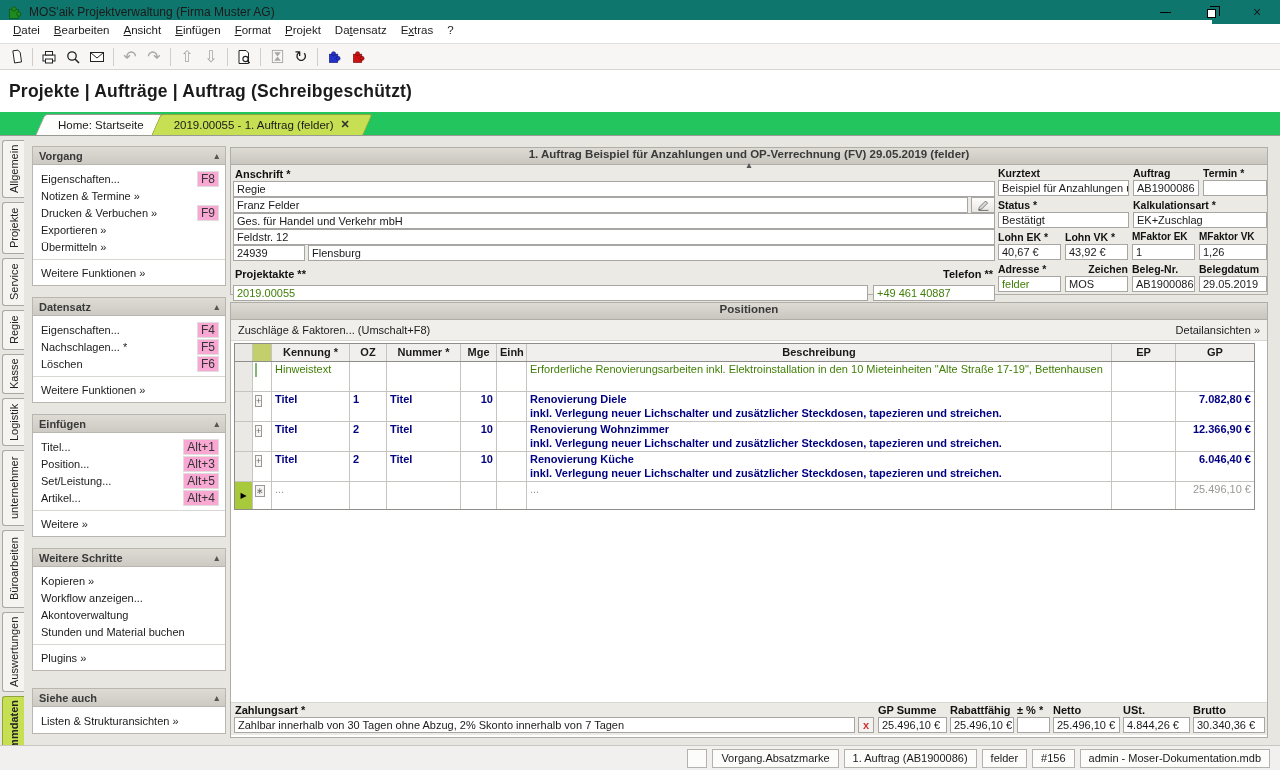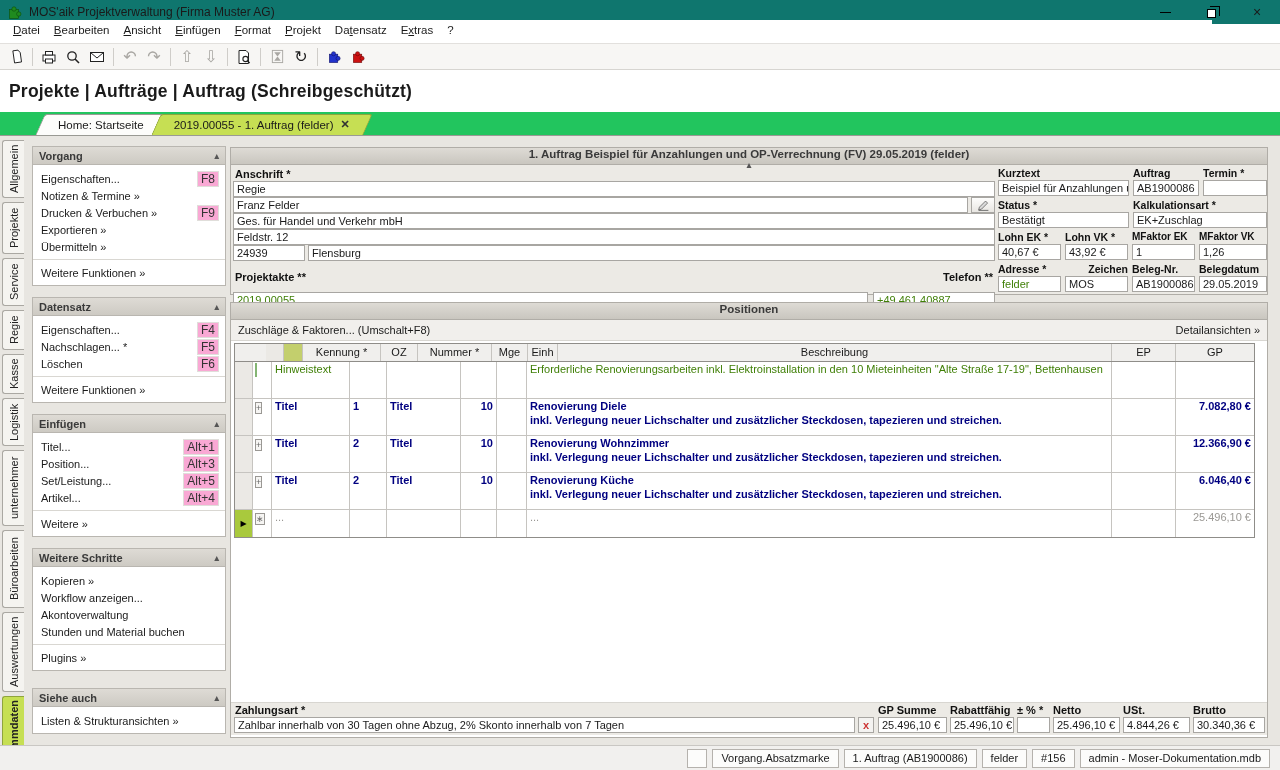--- a/index.html
+++ b/index.html
@@ -69,21 +69,21 @@
 
   
   #form-panel { left:32px; top:11px; width:1038px; height:148px; }
   .formbody { position:relative; height:129px; }
   .addr-block { position:absolute; left:2px; top:1px; width:762px; }
   .addr-lblrow { height:15px; display:flex; align-items:center; padding-left:2px; }
   .addr-row { display:flex; }
   .addr-row .fld { flex:1; }
   .addr-row .editbtn { width:24px; height:16px; border:1px solid #a8a6a2; background:linear-gradient(#fdfdfc,#e8e6e2); display:flex; align-items:center; justify-content:center; margin-left:3px; }
   .addr-row.plzrow .plz { flex:0 0 72px; margin-right:3px; }
-  .pa-bar { height:30px; display:flex; align-items:center; justify-content:space-between; padding:0 2px; margin-top:1px; }
+  .pa-bar { height:23px; display:flex; align-items:center; justify-content:space-between; padding:0 2px; margin-top:1px; }
   .pa-row { display:flex; }
   .pa-row .pafld { flex:0 0 635px; margin-right:5px; }
   .pa-row .telfld { flex:1; }
 
   .rightcol { position:absolute; left:767px; top:1px; width:269px; }
   .rgroup { position:absolute; width:269px; }
   .rrow { display:flex; gap:4px; }
   .rcell { display:flex; flex-direction:column; }
   .rcell .lbl { height:14px; line-height:14px; font-size:10.5px; }
   .w131{width:131px} .w66{width:66px} .w58{width:58px; flex:1} .w132{width:132px; flex:1} .w63{width:63px} .wlast{flex:1}
@@ -93,26 +93,26 @@
   #pos-panel { left:32px; top:166px; width:1038px; height:436px; background:#fff; }
   .pos-toolbar { height:21px; background:#f1efec; border-bottom:1px solid #d8d6d1; display:flex; align-items:center; justify-content:space-between; padding:0 7px; font-size:11px; }
   .ptable { position:absolute; left:3px; top:40px; width:1021px; border:1px solid #8f8d89; background:#fff; }
   .trow { display:flex; border-bottom:1px solid #c6c4c0; }
   .trow:last-child { border-bottom:none; }
   .tc { border-right:1px solid #c6c4c0; padding:1px 3px; overflow:hidden; }
   .tc:last-child { border-right:none; }
   .c-sel{flex:0 0 18px; background:#ebe9e5; padding:0;} .c-ico{flex:0 0 19px; padding:2px;}
   .c-ken{flex:0 0 78px} .c-oz{flex:0 0 37px} .c-num{flex:0 0 74px} .c-mge{flex:0 0 36px; text-align:right}
   .c-einh{flex:0 0 30px} .c-bes{flex:1} .c-ep{flex:0 0 64px} .c-gp{flex:0 0 78px; text-align:right}
-  .thead { background:#f0efed; font-weight:normal; border-bottom:1px solid #8f8d89;padding-left:31px; }
+  .thead { background:#f0efed; font-weight:bold; border-bottom:1px solid #8f8d89; }
   .thead .tc { text-align:center; height:17px; line-height:15px; }
   .thead .c-ico { background:#c3cf6d; }
   .navy { color:#000080; font-weight:bold; }
   .gray { color:#9a9894; }
-  .rh30 { height:37px; } .rh27 { height:27px; }
+  .rh30 { height:30px; } .rh27 { height:27px; }
   .hintbox { width:11px; height:11px; background:#d8efc6; border:1px solid #84b573; }
   .plusbox { width:11px; height:11px; border:1px solid #9a9894; background:#f6f5f3; color:#6a6a6a; font-size:9px; line-height:9px; text-align:center; }
   .selarrow { width:100%; height:100%; background:#a9c93d; color:#000; font-size:8px; display:flex; align-items:center; justify-content:center; }
   .bes2 { line-height:13.5px; }
 
   
   .tot-lblrow { position:absolute; left:0; top:399px; width:100%; height:15px; background:#eceae5; border-top:1px solid #d8d6d1; }
   .tot-fldrow { position:absolute; left:0; top:414px; width:100%; height:18px; background:#eceae5; }
   .tlabel { position:absolute; top:1px; }
   .tfld { position:absolute; top:0; }

